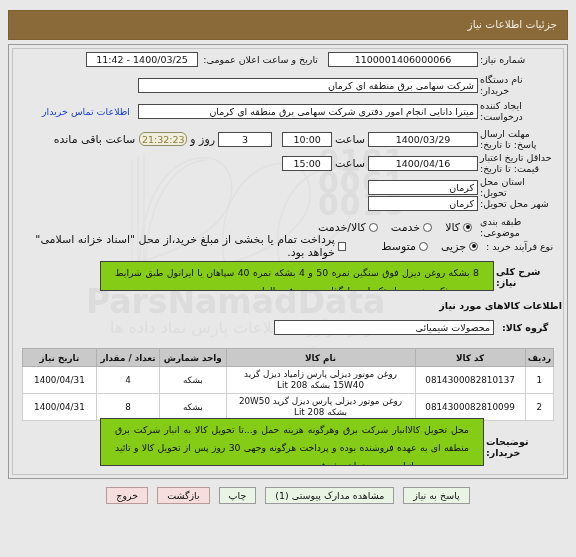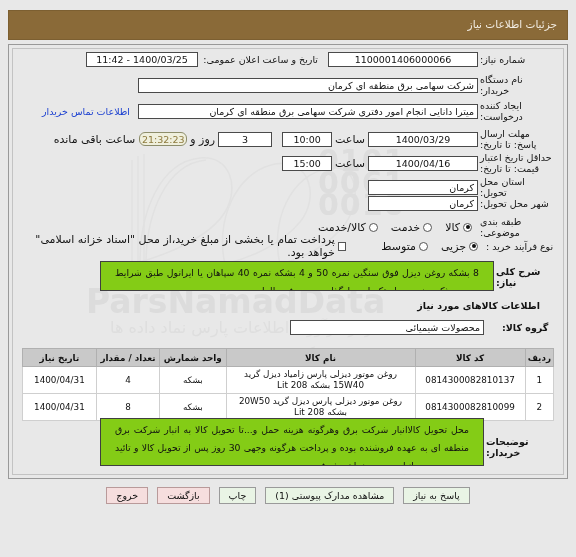--- a/index.html
+++ b/index.html
@@ -366,25 +366,25 @@
       <span class="cbox"></span>
       <span>پرداخت تمام یا بخشی از مبلغ خرید،از محل "اسناد خزانه اسلامی" خواهد بود.</span>
     </div>
   </div>
 
   <div class="row" style="right:22px; top:261px; align-items:flex-start;">
     <div class="lbl lbl-b" style="width:58px; padding-top:5px;">شرح کلی نیاز:</div>
     <div class="tbox" style="width:394px; height:30px; margin-right:2px;">8 بشکه روغن دیزل فوق سنگین نمره 50 و 4 بشکه نمره 40 سپاهان یا ایرانول طبق شرایط پیوست.ذکر برند بهمراه تکمیل و بارگذاری مجدد فرم الزامیست.</div>
   </div>
 
-  <div class="sechead" style="right:36px; top:300px;margin-left:14px;">اطلاعات کالاهای مورد نیاز</div>
+  <div class="sechead" style="right:14px; top:300px;margin-left:14px;">اطلاعات کالاهای مورد نیاز</div>
 
   <div class="row" style="right:22px; top:320px;">
     <div class="lbl lbl-b" style="width:52px;">گروه کالا:</div>
-    <div class="fld r" style="width:194px; margin-right:18px;text-align:right;">محصولات شیمیائی</div>
+    <div class="fld r" style="width:220px; margin-right:8px;text-align:right;">محصولات شیمیائی</div>
   </div>
 
   <table class="goods">
     <thead>
       <tr>
         <th style="width:26px;">ردیف</th>
         <th style="width:112px;">کد کالا</th>
         <th style="width:210px;">نام کالا</th>
         <th style="width:70px;">واحد شمارش</th>
         <th style="width:68px;">تعداد / مقدار</th>

